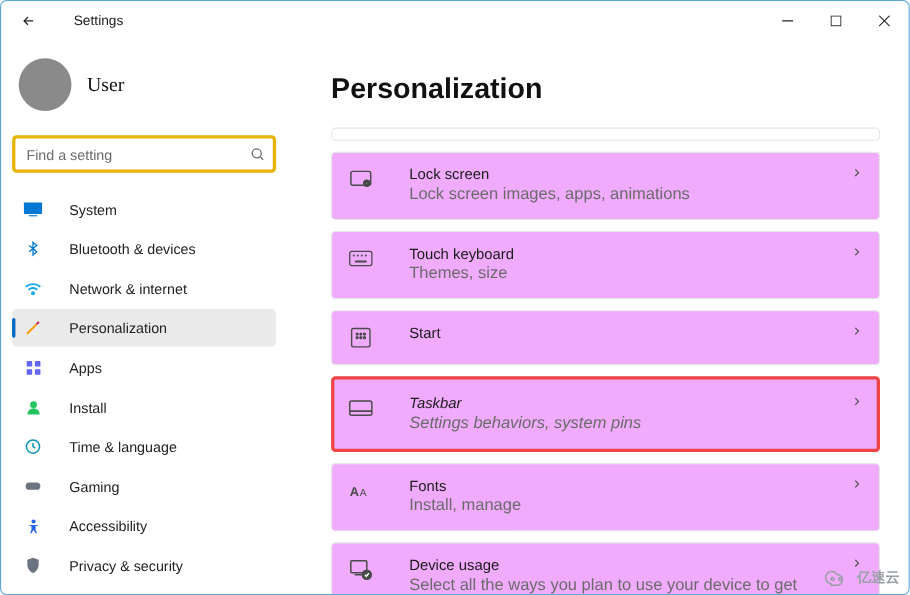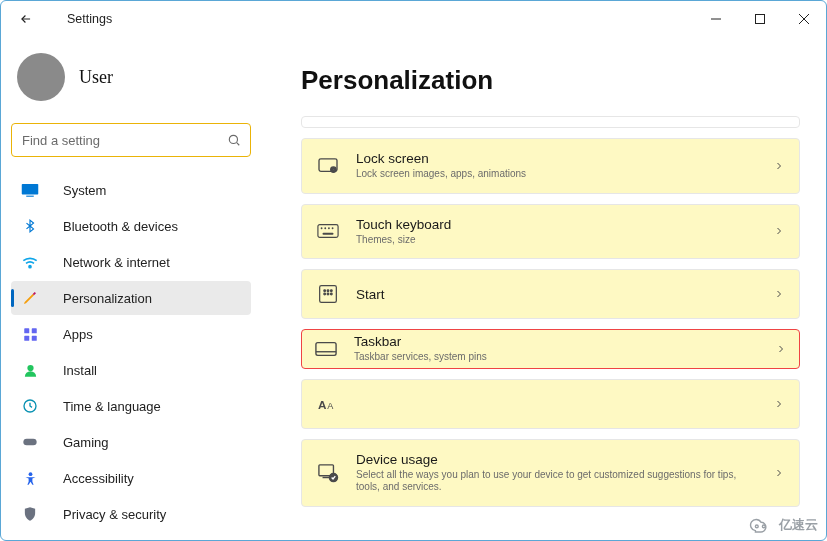--- a/index.html
+++ b/index.html
@@ -12,41 +12,41 @@
 .titlebar .win-controls .ctl { width: 44px; height: 32px; display: flex; align-items: center; justify-content: center; color: #222; }
 
 .main { display: flex; height: calc(100% - 36px); }
 
 .sidebar { width: 260px; padding: 10px 10px 0 10px; display: flex; flex-direction: column; gap: 4px; }
 .profile { display: flex; align-items: center; gap: 14px; padding: 6px 6px 12px 6px; }
 .avatar { width: 48px; height: 48px; border-radius: 50%; background: #8a8a8a; }
 .username { font-size: 18px; font-weight: 500; color: #111; font-family: Garamond, Georgia, serif; }
 
 .search { margin: 6px 0 12px 0; position: relative; }
-.search input { width: 100%; height: 34px; border: 1px solid #eab308; border-radius: 4px; padding: 0 32px 0 10px; font-size: 13px; background: #fff; color: #7f1d1d; }
+.search input { width: 100%; height: 34px; border: 3px solid #eab308; border-radius: 4px; padding: 0 32px 0 10px; font-size: 13px; background: #fff; color: #7f1d1d; }
 .search input::placeholder { color: #6b6b6b; }
 .search .sicon { position: absolute; right: 10px; top: 50%; transform: translateY(-50%); color: #6b6b6b; }
 
 .nav { display: flex; flex-direction: column; gap: 2px; }
 .nav-item { display: flex; align-items: center; gap: 24px; height: 34px; padding: 0 10px; border-radius: 4px; font-size: 13px; color: #222; cursor: pointer; position: relative; }
 .nav-item.selected { background: #eaeaea; }
 .nav-item.selected::before { content:""; position:absolute; left:0; top:8px; bottom:8px; width:3px; background:#0067c0; border-radius:2px; }
 .nav-icon { width: 18px; height: 18px; display: flex; align-items: center; justify-content: center; }
 
 .content { flex: 1; padding: 10px 26px 0 40px; overflow: hidden; }
 .page-title { font-size: 26px; font-weight: 600; color: #111; margin: 18px 0 20px 0; }
 
 .truncated-row { height: 12px; border: 1px solid #e6e6e6; border-radius: 4px; margin-bottom: 10px; background:#fff; }
 
-.setting-row { display: flex; align-items: center; gap: 16px; border: 1px solid #e6e6e6; border-radius: 4px; background: #fef9c3; padding: 12px 14px; margin-bottom: 10px; cursor: pointer; }
-.setting-row.highlight { border: 1px solid #ef4444; padding: 4px 12px; }
+.setting-row { display: flex; align-items: flex-start; gap: 32px; border: 1px solid #e6e6e6; border-radius: 4px; background: #f0abfc; padding: 12px 14px; margin-bottom: 10px; cursor: pointer; }
+.setting-row.highlight { border: 3px solid #ef4444; padding: 14px 12px; font-style: italic; }
 .row-icon { width: 24px; height: 24px; color: #4a4a4a; display:flex; align-items:center; justify-content:center; flex-shrink:0; }
 .row-text { display: flex; flex-direction: column; gap: 2px; min-width:0; }
 .row-title { font-size: 13.5px; color: #1a1a1a; }
-.row-sub { font-size: 10px; color: #6b6b6b; line-height: 1.25; }
+.row-sub { font-size: 15px; color: #6b6b6b; line-height: 1.25; }
 .row-chevron { margin-left: auto; color: #4a4a4a; flex-shrink:0; }
 
 .watermark { position: absolute; right: 8px; bottom: 6px; font-size: 13px; color: #9aa0a6; display: flex; align-items: flex-end; gap: 4px; font-weight: 600;}
 .watermark .wmicon { width: 28px; height: 18px; }
 
 svg { display: block; }
 </style>
 </head>
 <body>
 
@@ -264,36 +264,40 @@
 
     <div class="setting-row highlight">
       <span class="row-icon">
           <svg width="22" height="16" viewBox="0 0 24 16" fill="none" stroke="currentColor" stroke-width="1.5">
             <rect x="1" y="1" width="22" height="14" rx="2"></rect>
             <line x1="1" y1="11" x2="23" y2="11"></line>
           </svg>
         </span>
       <div class="row-text">
         <span class="row-title">Taskbar</span>
-        <span class="row-sub">Taskbar services, system pins</span>
+        <span class="row-sub">Settings behaviors, system pins</span>
       </div>
       <span class="row-chevron">
           <svg width="12" height="12" viewBox="0 0 24 24" fill="none" stroke="currentColor" stroke-width="2">
             <path d="M9 6l6 6-6 6"></path>
           </svg>
         </span>
     </div>
 
     <div class="setting-row">
       <span class="row-icon">
           <svg width="20" height="18" viewBox="0 0 24 20" fill="currentColor">
             <text x="0" y="16" font-size="14" font-family="Georgia" font-weight="bold">A</text>
             <text x="11" y="16" font-size="11" font-family="Georgia">A</text>
           </svg>
         </span>
+      <div class="row-text">
+        <span class="row-title">Fonts</span>
+        <span class="row-sub">Install, manage</span>
+      </div>
       <span class="row-chevron">
           <svg width="12" height="12" viewBox="0 0 24 24" fill="none" stroke="currentColor" stroke-width="2">
             <path d="M9 6l6 6-6 6"></path>
           </svg>
         </span>
     </div>
 
     <div class="setting-row">
       <span class="row-icon">
           <svg width="22" height="20" viewBox="0 0 24 22" fill="none" stroke="currentColor" stroke-width="1.5">

